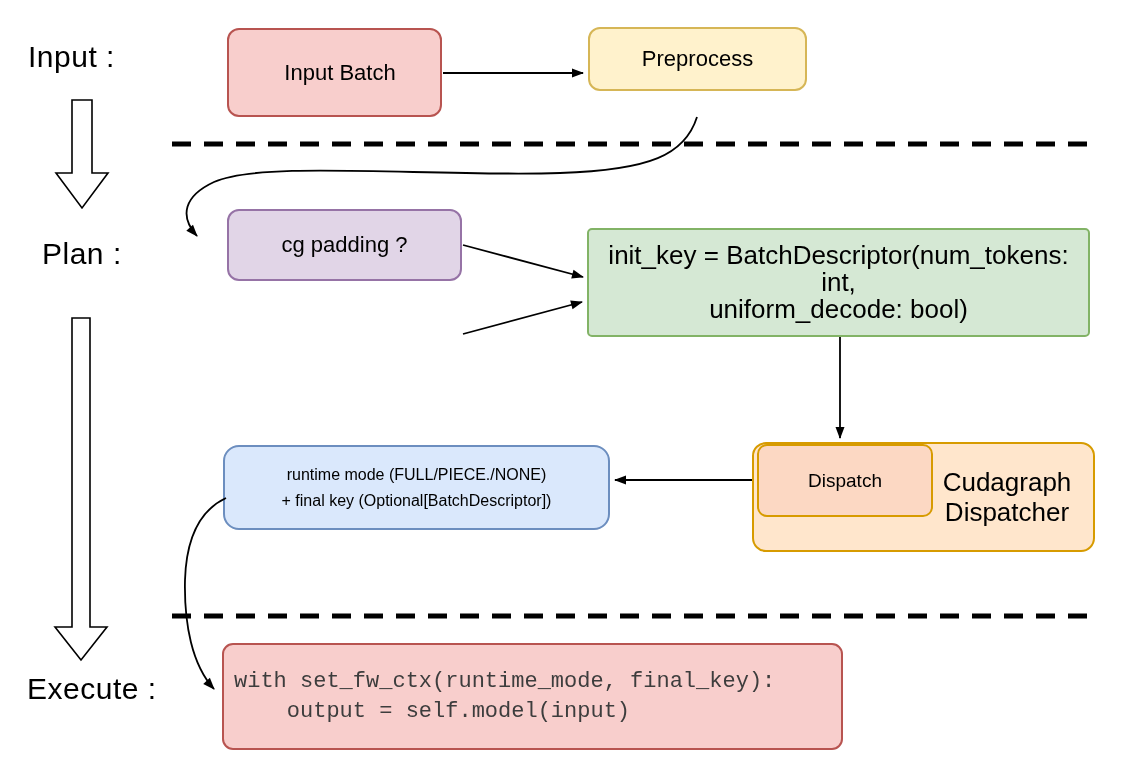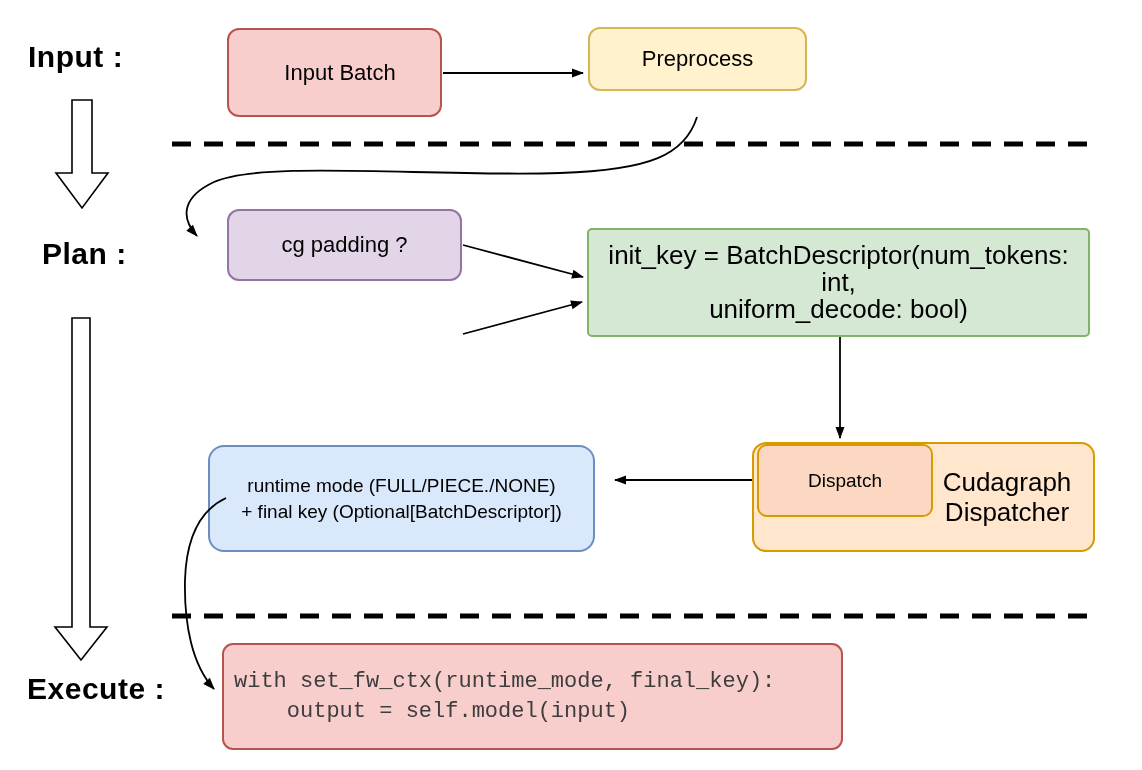--- a/index.html
+++ b/index.html
@@ -6,21 +6,21 @@
   #canvas{
     position:relative;
     width:1142px;height:770px;
     background:#ffffff;
     font-family:"Liberation Sans", sans-serif;
     color:#000;
     overflow:hidden;
   }
   .stage-label{
     position:absolute;
-    font-weight:bold;
+    font-weight:normal;
     font-size:30px;
     letter-spacing:0.5px;
     white-space:nowrap;
   }
   #lbl-input{left:28px;top:40px;}
   #lbl-plan{left:42px;top:237px;}
   #lbl-execute{left:27px;top:672px;}
 
   .node{
     position:absolute;
@@ -37,21 +37,21 @@
     z-index:1;
   }
   #node-input-batch{left:227px;top:28px;width:215px;height:89px;}
   #node-preprocess{left:588px;top:27px;width:219px;height:64px;}
   #node-cg-padding{left:227px;top:209px;width:235px;height:72px;}
   #node-uniform-decode{left:227px;top:300px;width:235px;height:72px;}
   #node-init-key{left:587px;top:228px;width:503px;height:109px;border-radius:5px;font-size:26px;line-height:27px;}
   #node-cudagraph{left:752px;top:442px;width:343px;height:110px;border-radius:14px;flex-direction:row;justify-content:flex-end;}
   #node-cudagraph .cud-label{width:172px;text-align:center;font-size:26px;line-height:30px;}
   #node-dispatch{left:757px;top:444px;width:176px;height:73px;border-radius:10px;font-size:19px;z-index:2;}
-  #node-runtime{left:208px;top:445px;width:387px;height:107px;border-radius:16px;font-size:19px;line-height:26px;}
+  #node-runtime{left:223px;top:445px;width:387px;height:85px;border-radius:16px;font-size:16px;line-height:26px;}
   #node-code{
     left:222px;top:643px;width:621px;height:107px;border-radius:11px;
     font-family:"Liberation Mono","DejaVu Sans Mono",monospace;
     font-size:22px;line-height:30px;
     align-items:flex-start;
     padding-left:10px;
     color:#3d3d3d;
     text-align:left;
   }
   .code-line{white-space:pre;}

